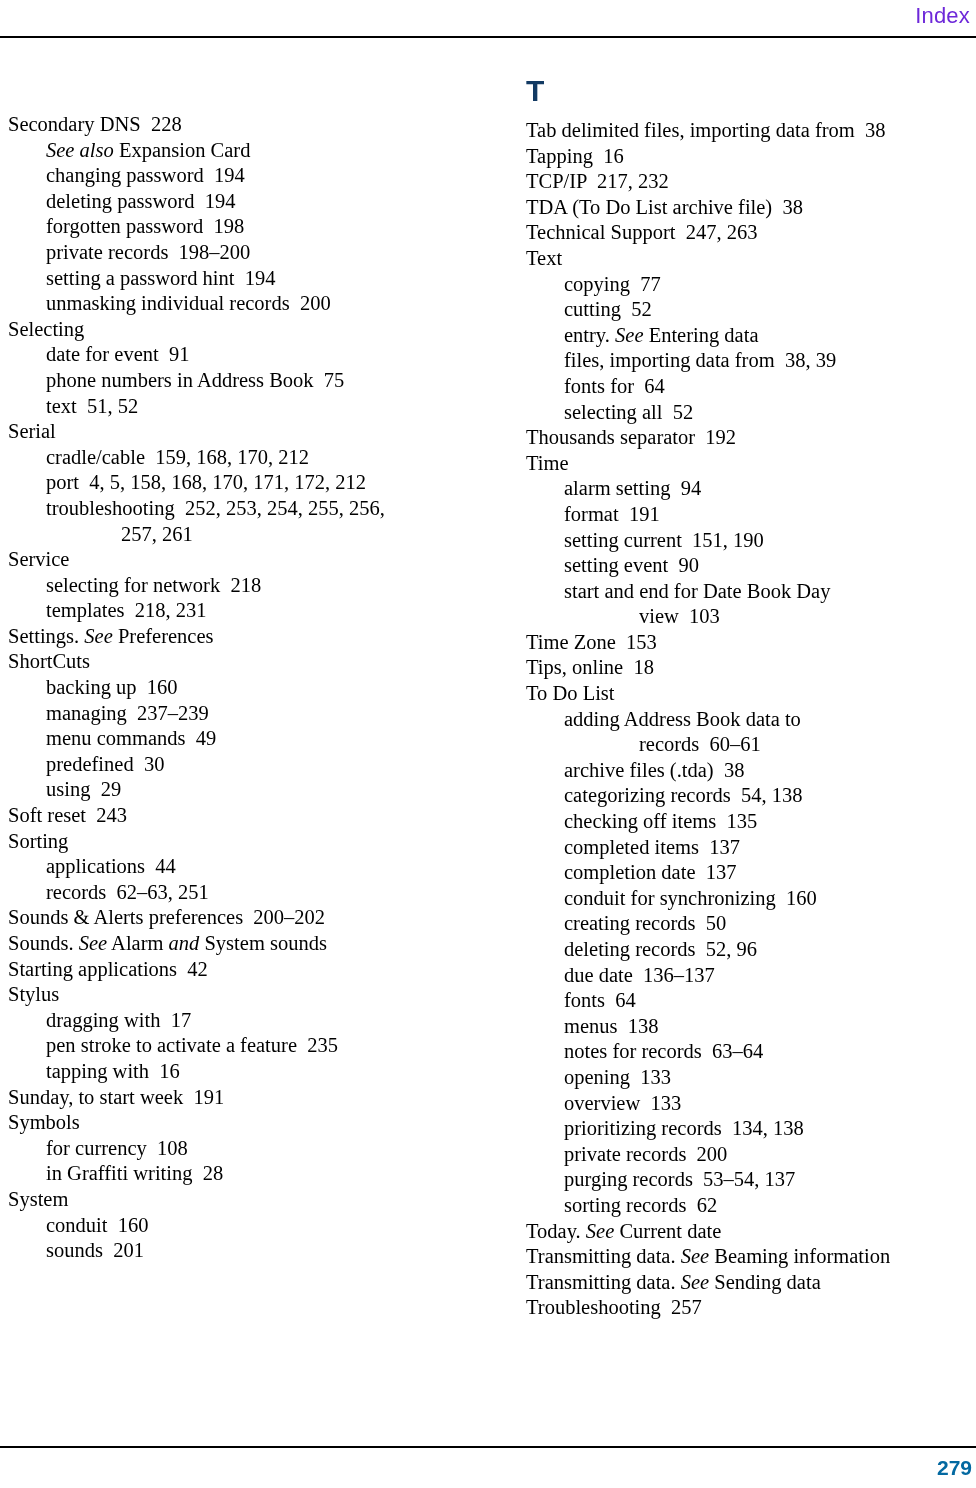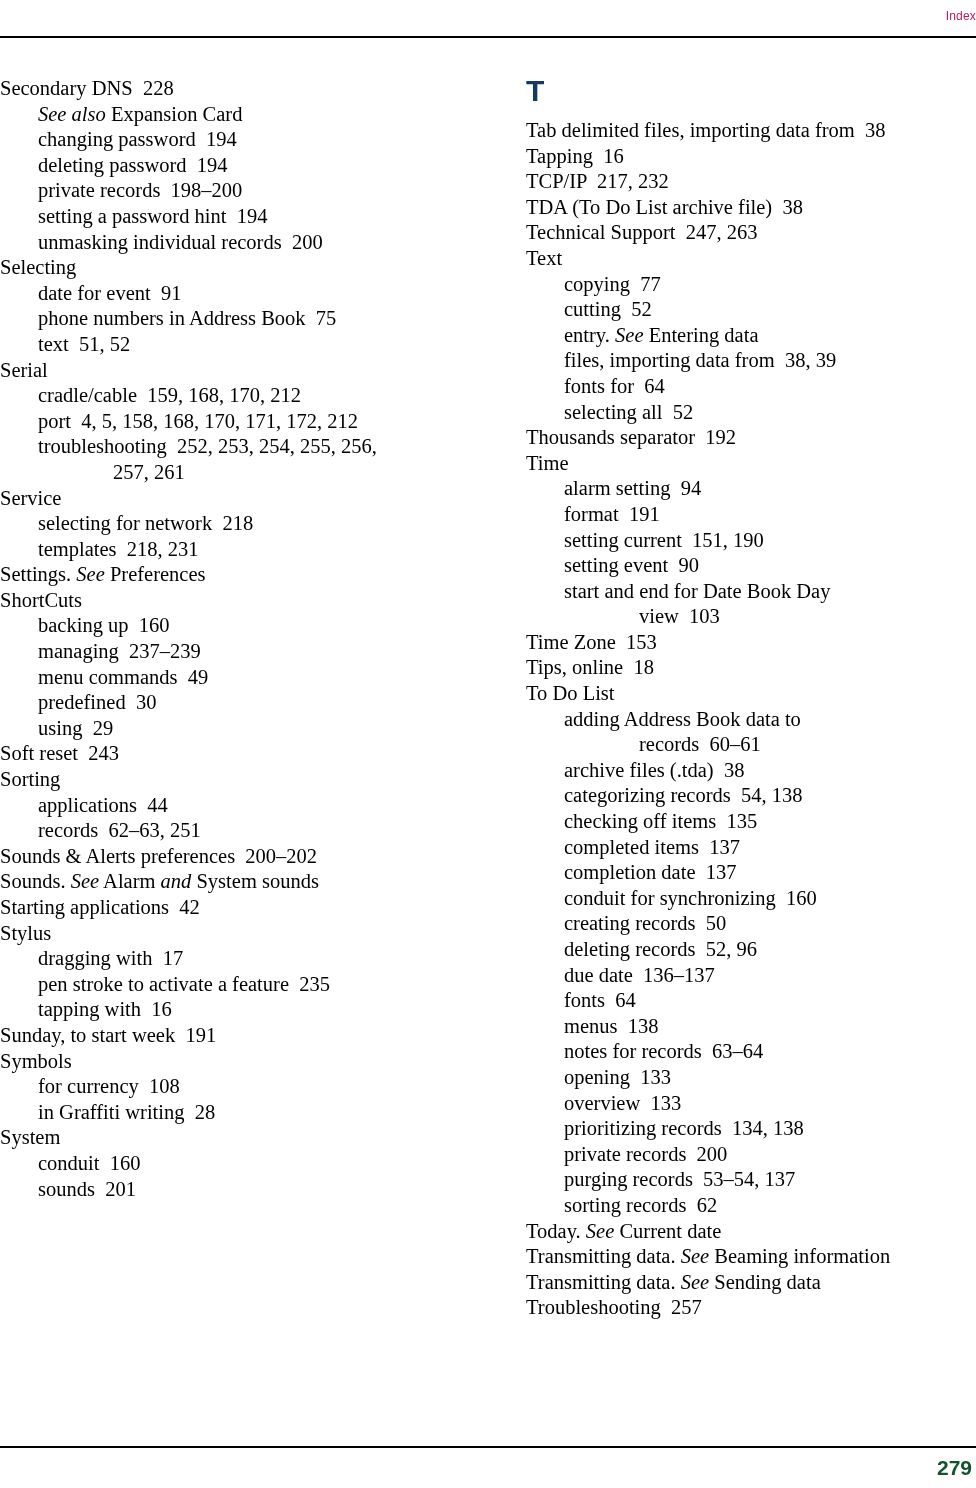--- a/index.html
+++ b/index.html
@@ -20,25 +20,25 @@
   #page {
     position: absolute;
     left: 0; top: 0;
     width: 976px;
     height: 1488px;
   }
 
   .running-head {
     position: absolute;
     top: 4px;
-    right: 0;
+    right: 6px;
     font-family: "Liberation Sans", "DejaVu Sans", sans-serif;
-    font-size: 12px;
+    font-size: 22px;
     letter-spacing: 0.2px;
-    color: #be185d;
+    color: #6d28d9;
     line-height: 24px;
   }
 
   .rule-top {
     position: absolute;
     left: 0;
     top: 36px;
     width: 976px;
     height: 2px;
     background: #000000;
@@ -53,37 +53,37 @@
     background: #000000;
   }
 
   .folio {
     position: absolute;
     right: 4px;
     top: 1456px;
     font-family: "Liberation Sans", "DejaVu Sans", sans-serif;
     font-weight: bold;
     font-size: 21px;
-    color: #14532d;
+    color: #0369a1;
     line-height: 24px;
   }
 
   
   .columns {
     position: absolute;
     left: 0;
     top: 76px;
     width: 976px;
   }
   .column {
     position: absolute;
     top: 0;
     width: 452px;
   }
-  .column.left  { left: 0px; }
+  .column.left  { left: 8px; margin-top: 36px; }
   .column.right { left: 526px; }
 
   
   .section-letter {
     font-family: "Liberation Sans", "DejaVu Sans", sans-serif;
     font-weight: bold;
     font-size: 30px;
     line-height: 30px;
     color: #123a63;
     margin: 0 0 8px 0;
@@ -111,20 +111,21 @@
   <div class="running-head">Index</div>
 
   <div class="rule-top"></div>
 
   <div class="columns" id="columns-root">
       <div class="column left">
         <div class="entry lvl0"><span>Secondary DNS  228</span></div>
         <div class="entry lvl1"><span class="it">See also</span><span> Expansion Card</span></div>
         <div class="entry lvl1"><span>changing password  194</span></div>
         <div class="entry lvl1"><span>deleting password  194</span></div>
+        <div class="entry lvl1"><span>forgotten password  198</span></div>
         <div class="entry lvl1"><span>private records  198–200</span></div>
         <div class="entry lvl1"><span>setting a password hint  194</span></div>
         <div class="entry lvl1"><span>unmasking individual records  200</span></div>
         <div class="entry lvl0"><span>Selecting</span></div>
         <div class="entry lvl1"><span>date for event  91</span></div>
         <div class="entry lvl1"><span>phone numbers in Address Book  75</span></div>
         <div class="entry lvl1"><span>text  51, 52</span></div>
         <div class="entry lvl0"><span>Serial</span></div>
         <div class="entry lvl1"><span>cradle/cable  159, 168, 170, 212</span></div>
         <div class="entry lvl1"><span>port  4, 5, 158, 168, 170, 171, 172, 212</span></div>

